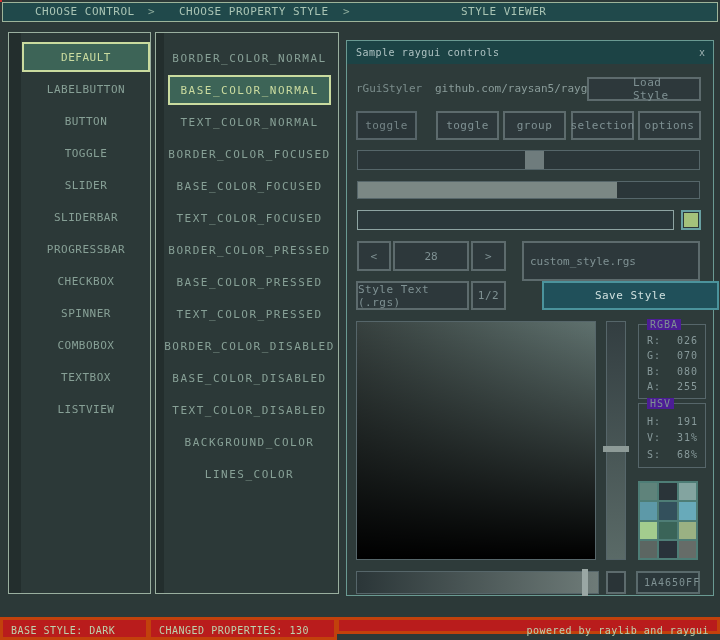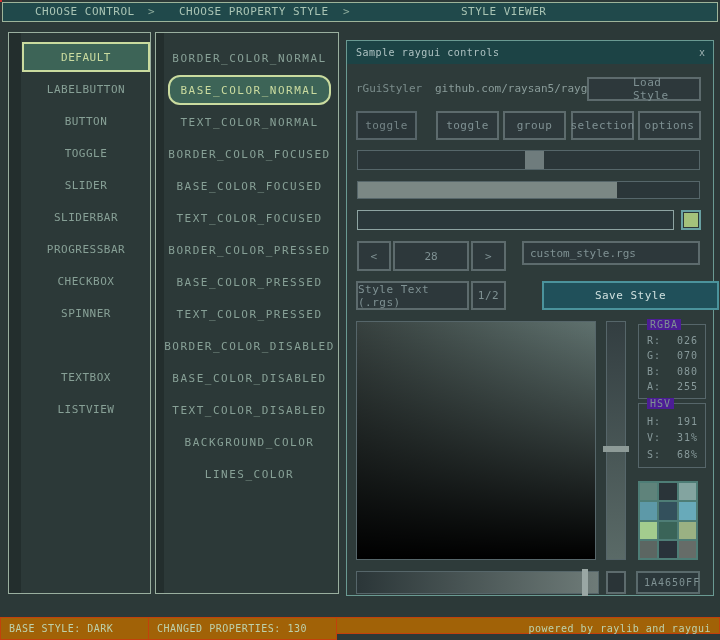--- a/index.html
+++ b/index.html
@@ -9,21 +9,21 @@
     background:#2c3938;
     font-family:"DejaVu Sans Mono", monospace;
     font-size:11px; color:#87a096;
   }
   .abs { position:absolute; }
 
   
   .bar { background:#20494b; border:1px solid #9db49a; color:#a9c4b4; }
   .bar-text { position:absolute; top:0; line-height:18px; white-space:nowrap; letter-spacing:0.5px; }
   .bar-sep { color:#8fae9e; }
-  .status-seg { background:#a16207; border:1px solid #c2410c; color:#bdd2ad;
+  .status-seg { background:#b91c1c; border:3px solid #c2410c; color:#bdd2ad;
     font-size:10px; line-height:21px; white-space:nowrap; letter-spacing:0.5px; }
 
   
   .list-box { border:1px solid #9aaf9f; background:#2c3938;text-align:center; }
   .scroll-strip { position:absolute; top:0; bottom:0; left:0; background:#232e2d; }
   .list-item { position:absolute; height:30px; display:flex; align-items:center; justify-content:center;
     color:#87a096; letter-spacing:0.5px; cursor:pointer; }
   .list-item.sel { background:#3d6457; border:2px solid #cadb9f; color:#cadb9f; }
   .prop-item { letter-spacing:1.5px; }
 
@@ -90,28 +90,29 @@
     <div class="scroll-strip" style="width:12px;"></div>
     <div class="list-item sel" style="left:13px;top:9px;width:128px;">DEFAULT</div>
     <div class="list-item" style="left:13px;top:41px;width:128px;">LABELBUTTON</div>
     <div class="list-item" style="left:13px;top:73px;width:128px;">BUTTON</div>
     <div class="list-item" style="left:13px;top:105px;width:128px;">TOGGLE</div>
     <div class="list-item" style="left:13px;top:137px;width:128px;">SLIDER</div>
     <div class="list-item" style="left:13px;top:169px;width:128px;">SLIDERBAR</div>
     <div class="list-item" style="left:13px;top:201px;width:128px;">PROGRESSBAR</div>
     <div class="list-item" style="left:13px;top:233px;width:128px;">CHECKBOX</div>
     <div class="list-item" style="left:13px;top:265px;width:128px;">SPINNER</div>
+    <div class="list-item" style="left:13px;top:297px;width:128px;">COMBOBOX</div>
     <div class="list-item" style="left:13px;top:329px;width:128px;">TEXTBOX</div>
     <div class="list-item" style="left:13px;top:361px;width:128px;">LISTVIEW</div>
   </div>
 
   <div class="abs list-box" style="left:155px;top:32px;width:184px;height:562px;">
     <div class="scroll-strip" style="width:8px;"></div>
     <div class="list-item prop-item" style="left:12px;top:10px;width:163px;">BORDER_COLOR_NORMAL</div>
-    <div class="list-item prop-item sel" style="left:12px;top:42px;width:163px;border-radius:12px;">BASE_COLOR_NORMAL</div>
+    <div class="list-item prop-item sel" style="left:12px;top:42px;width:163px;">BASE_COLOR_NORMAL</div>
     <div class="list-item prop-item" style="left:12px;top:74px;width:163px;">TEXT_COLOR_NORMAL</div>
     <div class="list-item prop-item" style="left:12px;top:106px;width:163px;">BORDER_COLOR_FOCUSED</div>
     <div class="list-item prop-item" style="left:12px;top:138px;width:163px;">BASE_COLOR_FOCUSED</div>
     <div class="list-item prop-item" style="left:12px;top:170px;width:163px;">TEXT_COLOR_FOCUSED</div>
     <div class="list-item prop-item" style="left:12px;top:202px;width:163px;">BORDER_COLOR_PRESSED</div>
     <div class="list-item prop-item" style="left:12px;top:234px;width:163px;">BASE_COLOR_PRESSED</div>
     <div class="list-item prop-item" style="left:12px;top:266px;width:163px;">TEXT_COLOR_PRESSED</div>
     <div class="list-item prop-item" style="left:12px;top:298px;width:163px;">BORDER_COLOR_DISABLED</div>
     <div class="list-item prop-item" style="left:12px;top:330px;width:163px;">BASE_COLOR_DISABLED</div>
     <div class="list-item prop-item" style="left:12px;top:362px;width:163px;">TEXT_COLOR_DISABLED</div>
@@ -144,21 +145,21 @@
     </div>
 
     <div class="abs textbox" style="left:10px;top:169px;width:317px;height:20px;"></div>
     <div class="abs checkbox" style="left:334px;top:169px;width:20px;height:20px;">
       <div class="checkbox-fill"></div>
     </div>
 
     <div class="abs btn" style="left:10px;top:200px;width:34px;height:30px;">&lt;</div>
     <div class="abs valuebox" style="left:46px;top:200px;width:76px;height:30px;">28</div>
     <div class="abs btn" style="left:124px;top:200px;width:35px;height:30px;">&gt;</div>
-    <div class="abs valuebox" style="left:175px;top:200px;width:178px;height:24px;justify-content:flex-start;padding-left:6px;">custom_style.rgs</div>
+    <div class="abs valuebox" style="left:175px;top:200px;width:178px;height:40px;justify-content:flex-start;padding-left:6px;">custom_style.rgs</div>
 
     <div class="abs btn" style="left:9px;top:240px;width:113px;height:29px;">Style Text (.rgs)</div>
     <div class="abs btn" style="left:124px;top:240px;width:35px;height:29px;">1/2</div>
     <div class="abs btn primary" style="left:175px;top:240px;width:177px;height:29px;margin-left:20px;">Save Style</div>
 
     <div id="color-panel" class="abs" style="left:9px;top:280px;width:240px;height:239px;"></div>
 
     <div id="vslider" class="abs" style="left:259px;top:280px;width:20px;height:239px;">
       <div class="vslider-thumb" style="top: 52.5%;"></div>
     </div>

